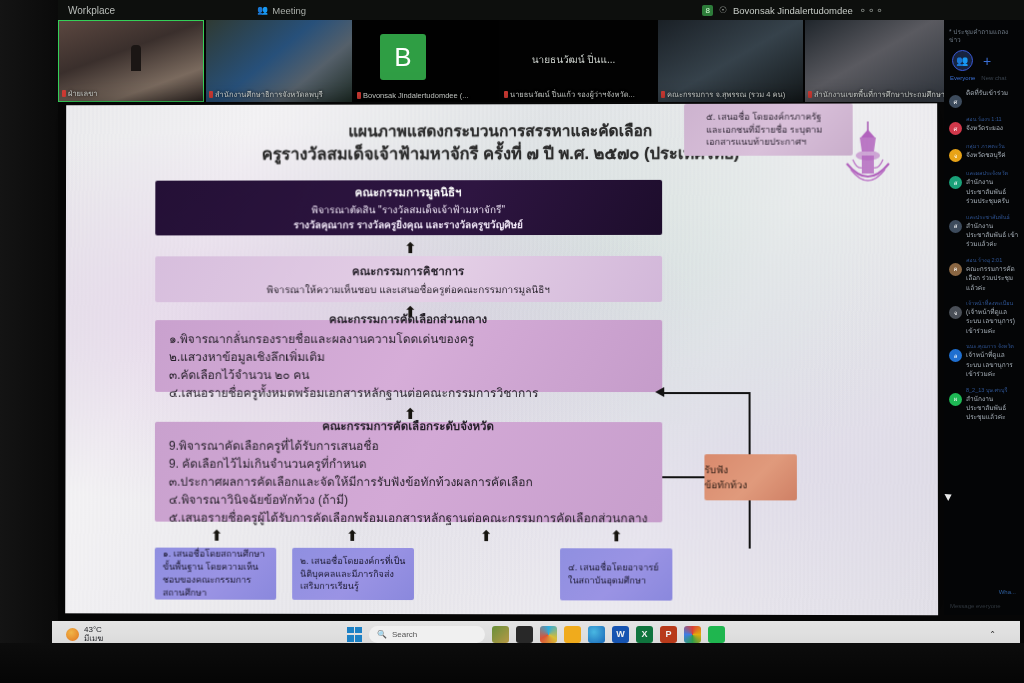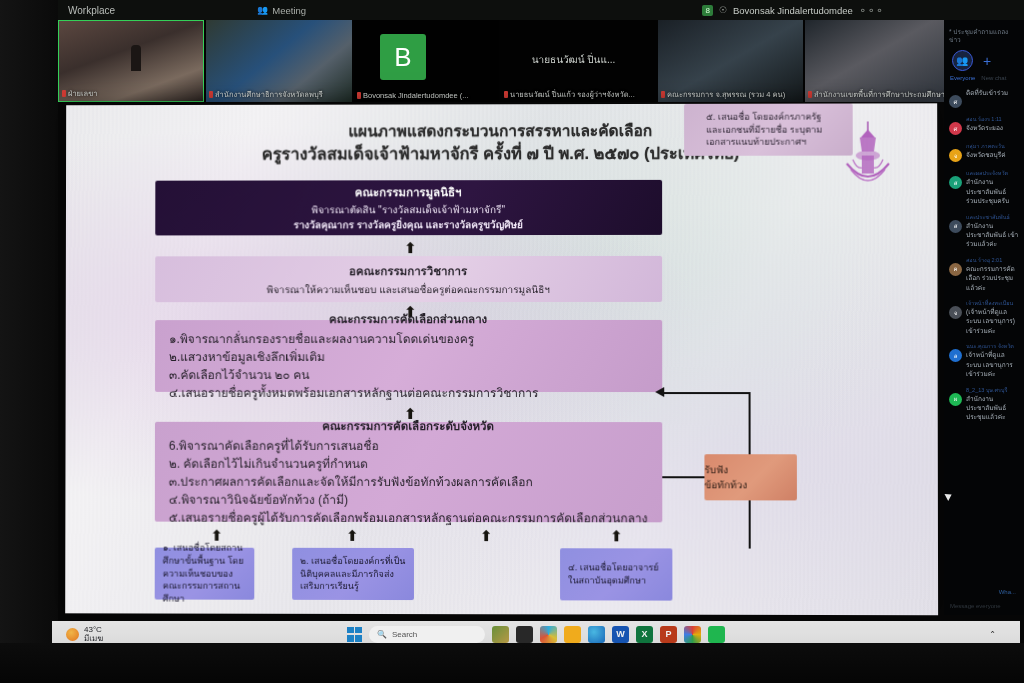--- a/index.html
+++ b/index.html
@@ -92,21 +92,21 @@
      background:linear-gradient(120deg,#d7bedd,#e4cfe6 55%,#d2b7d9); padding:5px 10px; }
 
   .b-central{ left:90px; top:216px; width:508px; height:72px;
      background:linear-gradient(120deg,#c9a1ce,#d6add8 50%,#c59cca); padding:6px 14px; }
 
   .b-prov{ left:90px; top:318px; width:508px; height:100px;
      background:linear-gradient(120deg,#c9a1ce,#d3a9d6 50%,#c79ecc); padding:6px 14px; }
 
   .b-bot{ top:444px; height:52px; background:linear-gradient(135deg,#8f8fe0,#9a93e4 55%,#8a88dd);
      padding:6px 8px; font-size:9px; line-height:1.42; color:#17152a; }
-  .bb1{ left:90px; width:100px; }
+  .bb1{ left:90px; width:122px; }
   .bb2{ left:228px; width:122px; }
   .bb3{ left:362px; width:122px; }
   .bb4{ left:496px; width:112px; }
   .bb5{ left:620px; width:168px; height:52px;
      background:linear-gradient(135deg,#cdb3cf,#d9c0da 55%,#c9aecb); padding:6px 22px;
      font-size:9px; line-height:1.42; color:#2a2230; }
 
   .b-hear{ left:640px; top:350px; width:92px; height:46px;
      background:linear-gradient(135deg,#d98a6d,#e09a7c 55%,#cf8065);
      text-align:center; font-size:10px; line-height:1.5; color:#2a1b14;
@@ -249,38 +249,38 @@
     </svg>
 
     <div class="box b-found">
       <div class="hd">คณะกรรมการมูลนิธิฯ</div>
       <div class="ctr">พิจารณาตัดสิน "รางวัลสมเด็จเจ้าฟ้ามหาจักรี"</div>
       <div class="ctr" style="font-weight:700">รางวัลคุณากร รางวัลครูยิ่งคุณ และรางวัลครูขวัญศิษย์</div>
     </div>
     <div class="uparrow" style="left:340px; top:136px;">⬆</div>
 
     <div class="box b-acad">
-      <div class="hd">อคณะกรรมการวิชาการ</div>
+      <div class="hd">คณะกรรมการคิชาการ</div>
       <div class="ctr">พิจารณาให้ความเห็นชอบ และเสนอชื่อครูต่อคณะกรรมการมูลนิธิฯ</div>
     </div>
     <div class="uparrow" style="left:340px; top:200px;">⬆</div>
 
     <div class="box b-central">
       <div class="hd">คณะกรรมการคัดเลือกส่วนกลาง</div>
       <div class="ln">๑.พิจารณากลั่นกรองรายชื่อและผลงานความโดดเด่นของครู</div>
       <div class="ln">๒.แสวงหาข้อมูลเชิงลึกเพิ่มเติม</div>
       <div class="ln">๓.คัดเลือกไว้จำนวน ๒๐ คน</div>
       <div class="ln">๔.เสนอรายชื่อครูทั้งหมดพร้อมเอกสารหลักฐานต่อคณะกรรมการวิชาการ</div>
     </div>
     <div class="uparrow" style="left:340px; top:302px;">⬆</div>
 
     <div class="box b-prov">
       <div class="hd">คณะกรรมการคัดเลือกระดับจังหวัด</div>
-      <div class="ln">6.พิจารณาคัดเลือกครูที่ได้รับการเสนอชื่อ</div>
-      <div class="ln">๒. คัดเลือกไว้ไม่เกินจำนวนครูที่กำหนด</div>
+      <div class="ln">9.พิจารณาคัดเลือกครูที่ได้รับการเสนอชื่อ</div>
+      <div class="ln">9. คัดเลือกไว้ไม่เกินจำนวนครูที่กำหนด</div>
       <div class="ln">๓.ประกาศผลการคัดเลือกและจัดให้มีการรับฟังข้อทักท้วงผลการคัดเลือก</div>
       <div class="ln">๔.พิจารณาวินิจฉัยข้อทักท้วง (ถ้ามี)</div>
       <div class="ln">๕.เสนอรายชื่อครูผู้ได้รับการคัดเลือกพร้อมเอกสารหลักฐานต่อคณะกรรมการคัดเลือกส่วนกลาง</div>
     </div>
 
     <div class="connector" style="left:598px; top:288px; width:88px; height:2px;"></div>
     <div class="connector" style="left:684px; top:288px; width:2px; height:64px;"></div>
     <svg style="position:absolute; left:590px; top:282px; width:14px; height:14px;">
       <path d="M1 6 L10 1 L10 11 Z" fill="#121212"></path>
     </svg>

